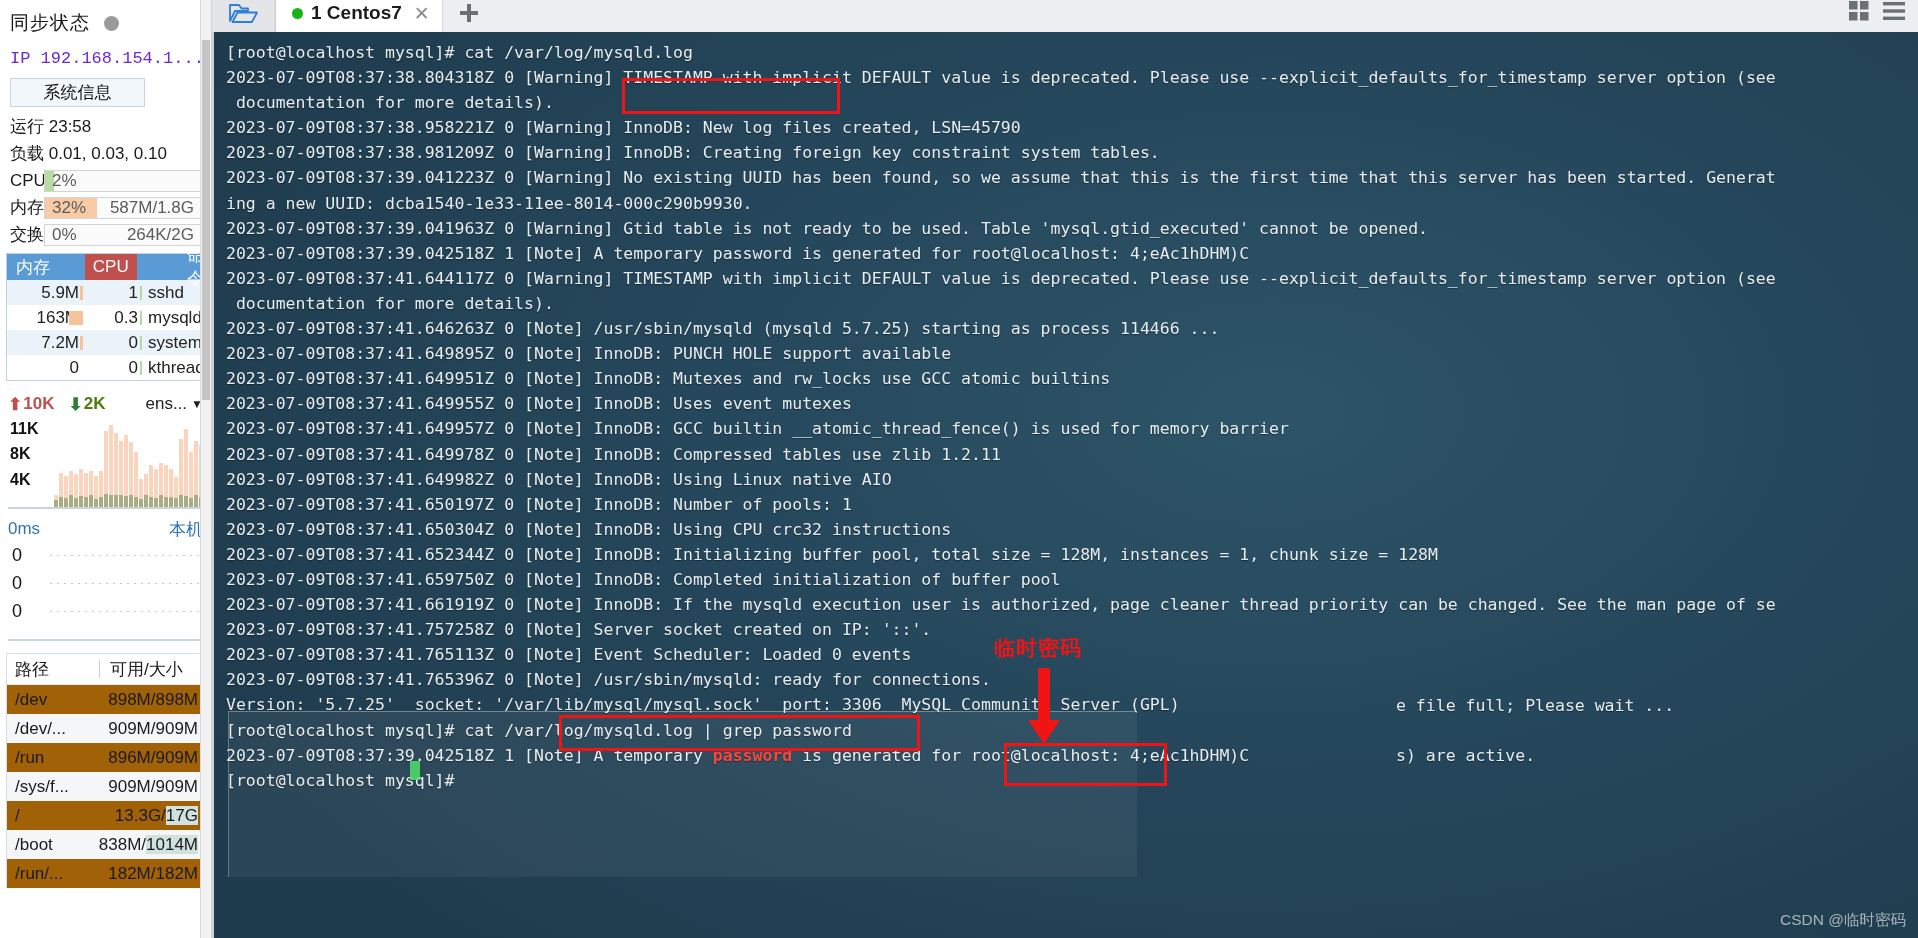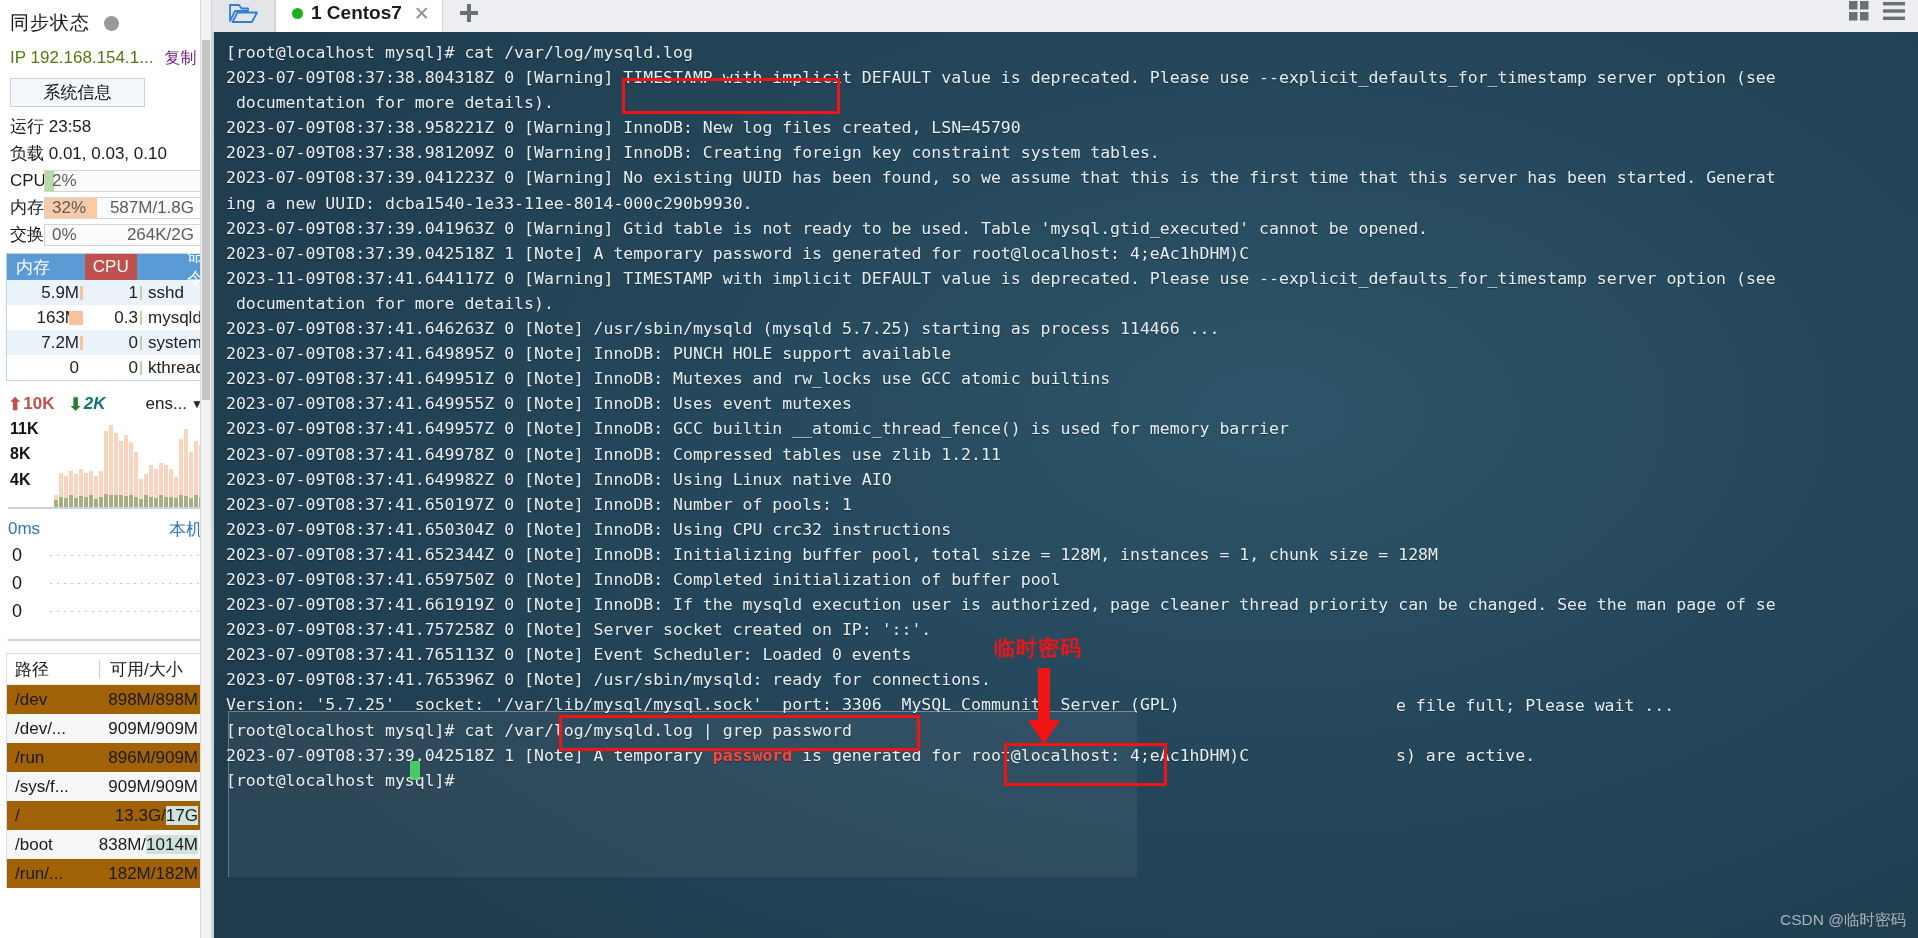--- a/index.html
+++ b/index.html
@@ -23,21 +23,21 @@
     overflow:hidden;
   }
   .sb-row{display:flex;align-items:center;padding:0 10px;}
   #sync-row{height:38px;margin-top:4px;}
   #sync-label{font-size:19px;letter-spacing:1px;}
   #sync-dot{
     width:15px;height:15px;border-radius:50%;
     background:#9a9a9a;margin-left:14px;display:inline-block;
   }
   #ip-row{height:32px;font-size:17px;}
-  #ip-text{color:#4d7c0f;white-space:nowrap;}
+  #ip-text{color:#6d28d9;white-space:nowrap;font-family:Liberation Mono, monospace;}
   #ip-copy{color:#701a75;margin-left:11px;font-size:16px;}
   #sysinfo-wrap{padding:4px 10px 6px 10px;}
   #sysinfo-btn{
     display:block;width:133px;height:27px;line-height:27px;
     text-align:center;background:#f2f7fb;border:1px solid #c9d4dd;
     font-size:17px;color:#111;
   }
   .kv-line{height:27px;display:flex;align-items:center;padding:0 10px;font-size:17px;white-space:nowrap;}
   .meter-row{display:flex;align-items:center;padding:0 10px;height:27px;}
   .meter-label{width:34px;font-size:17px;flex:0 0 auto;}
@@ -63,21 +63,21 @@
   .proc-row .p1 .bar{position:absolute;right:0;top:3px;bottom:3px;background:#f7c49a;}
   .proc-row .p2{width:55px;text-align:right;padding-right:4px;position:relative;}
   .proc-row .p2 .bar{position:absolute;right:0;top:3px;bottom:3px;background:#b8d6a8;width:2px;}
   .proc-row .p3{flex:1;padding-left:6px;white-space:nowrap;overflow:hidden;}
 
   
   #net-head{display:flex;align-items:center;height:30px;padding:0 8px;margin-top:8px;font-size:17px;font-weight:bold;}
   .arrow-up{color:#c0504d;margin-right:1px;font-size:17px;}
   .up-val{color:#c0504d;margin-right:14px;}
   .arrow-dn{color:#2f7d32;margin-right:1px;font-size:17px;}
-  .dn-val{color:#0f766e;font-style:italic;}
+  .dn-val{color:#4d7c0f;}
   #net-iface{margin-left:auto;color:#222;font-weight:normal;display:flex;align-items:center;gap:4px;}
   #net-chart{position:relative;height:88px;margin:0 8px;border-bottom:2px solid #c7d5de;}
   .axis-lbl{position:absolute;left:2px;font-size:16px;color:#111;font-weight:bold;}
   #nc-plot{position:absolute;left:46px;right:0;top:2px;bottom:0;display:flex;align-items:flex-end;gap:1px;}
   .nbar{position:relative;flex:1;}
   .nbar i{display:block;width:100%;background:#fad4bd;}
   .nbar b{display:block;width:100%;background:#a9ad84;}
 
   #ping-head{display:flex;align-items:center;height:28px;padding:0 8px;margin-top:6px;font-size:17px;}
   #ping-ms{color:#2e75b6;}
@@ -478,21 +478,21 @@
       <div id="term-lines">
           <div class="tline">[root@localhost mysql]# cat /var/log/mysqld.log</div>
           <div class="tline">2023-07-09T08:37:38.804318Z 0 [Warning] TIMESTAMP with implicit DEFAULT value is deprecated. Please use --explicit_defaults_for_timestamp server option (see</div>
           <div class="tline"> documentation for more details).</div>
           <div class="tline">2023-07-09T08:37:38.958221Z 0 [Warning] InnoDB: New log files created, LSN=45790</div>
           <div class="tline">2023-07-09T08:37:38.981209Z 0 [Warning] InnoDB: Creating foreign key constraint system tables.</div>
           <div class="tline">2023-07-09T08:37:39.041223Z 0 [Warning] No existing UUID has been found, so we assume that this is the first time that this server has been started. Generat</div>
           <div class="tline">ing a new UUID: dcba1540-1e33-11ee-8014-000c290b9930.</div>
           <div class="tline">2023-07-09T08:37:39.041963Z 0 [Warning] Gtid table is not ready to be used. Table 'mysql.gtid_executed' cannot be opened.</div>
           <div class="tline">2023-07-09T08:37:39.042518Z 1 [Note] A temporary password is generated for root@localhost: 4;eAc1hDHM)C</div>
-          <div class="tline">2023-11-09T08:37:41.644117Z 0 [Warning] TIMESTAMP with implicit DEFAULT value is deprecated. Please use --explicit_defaults_for_timestamp server option (see</div>
+          <div class="tline">2023-07-09T08:37:41.644117Z 0 [Warning] TIMESTAMP with implicit DEFAULT value is deprecated. Please use --explicit_defaults_for_timestamp server option (see</div>
           <div class="tline"> documentation for more details).</div>
           <div class="tline">2023-07-09T08:37:41.646263Z 0 [Note] /usr/sbin/mysqld (mysqld 5.7.25) starting as process 114466 ...</div>
           <div class="tline">2023-07-09T08:37:41.649895Z 0 [Note] InnoDB: PUNCH HOLE support available</div>
           <div class="tline">2023-07-09T08:37:41.649951Z 0 [Note] InnoDB: Mutexes and rw_locks use GCC atomic builtins</div>
           <div class="tline">2023-07-09T08:37:41.649955Z 0 [Note] InnoDB: Uses event mutexes</div>
           <div class="tline">2023-07-09T08:37:41.649957Z 0 [Note] InnoDB: GCC builtin __atomic_thread_fence() is used for memory barrier</div>
           <div class="tline">2023-07-09T08:37:41.649978Z 0 [Note] InnoDB: Compressed tables use zlib 1.2.11</div>
           <div class="tline">2023-07-09T08:37:41.649982Z 0 [Note] InnoDB: Using Linux native AIO</div>
           <div class="tline">2023-07-09T08:37:41.650197Z 0 [Note] InnoDB: Number of pools: 1</div>
           <div class="tline">2023-07-09T08:37:41.650304Z 0 [Note] InnoDB: Using CPU crc32 instructions</div>

